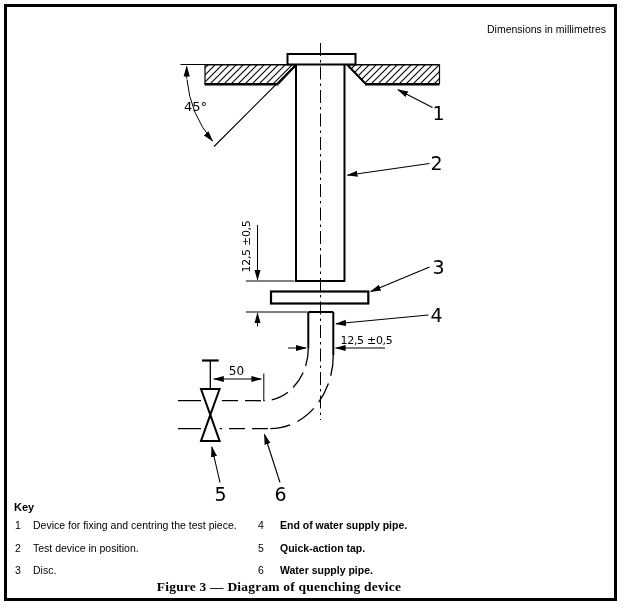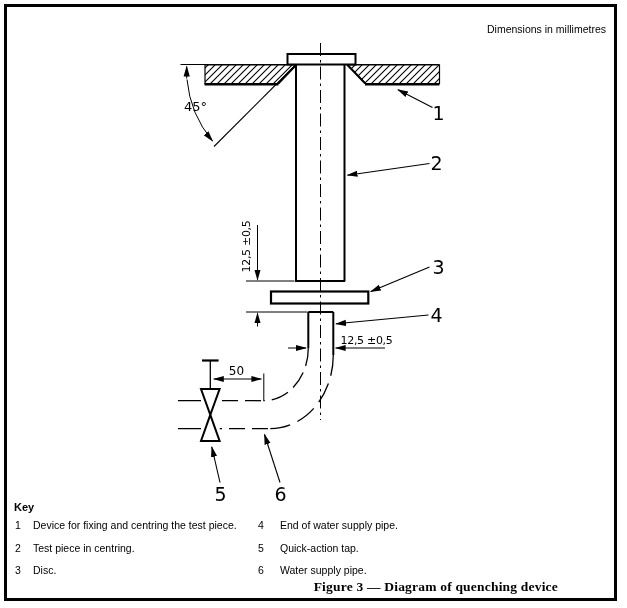--- a/index.html
+++ b/index.html
@@ -19,24 +19,24 @@
   .callout{font-family:"DejaVu Sans",sans-serif;font-size:19px;}
   .notetxt{font-family:"Liberation Sans",sans-serif;font-size:10.5px;}
   .key-title{
     position:absolute;left:14px;top:501px;font-size:11px;font-weight:bold;text-align:right;
   }
   .key-item{position:absolute;font-size:10.5px;white-space:nowrap;}
   .key-item .num{position:absolute;left:0;top:0;}
   .key-item .lbl{position:absolute;left:18px;top:0;text-align:right;}
   .ki-l{left:15px;width:240px;}
   .ki-r{left:258px;width:220px;}
-  .ki-r .lbl{left:22px;}
+  .ki-r .lbl{left:22px;font-weight:bold;}
   .row1{top:519px;} .row2{top:541.5px;} .row3{top:564px;}
   .caption{
-    position:absolute;top:579px;left:0;width:558px;text-align:right;
+    position:absolute;top:579px;left:0;width:558px;text-align:center;
     font-family:"Liberation Serif",serif;font-weight:bold;font-size:13.5px;
     letter-spacing:0.2px;
   }
 </style>
 </head>
 <body>
 
 <div class="page">
   <div class="frame"></div>
 
@@ -131,21 +131,21 @@
   </svg>
 
   <div class="key-title">Key</div>
 
   <div class="key-item ki-l row1">
     <span class="num">1</span>
     <span class="lbl">Device for fixing and centring the test piece.</span>
   </div>
   <div class="key-item ki-l row2">
     <span class="num">2</span>
-    <span class="lbl">Test piece in centring.</span>
+    <span class="lbl">Test device in position.</span>
   </div>
   <div class="key-item ki-l row3">
     <span class="num">3</span>
     <span class="lbl">Disc.</span>
   </div>
   <div class="key-item ki-r row1">
     <span class="num">4</span>
     <span class="lbl">End of water supply pipe.</span>
   </div>
   <div class="key-item ki-r row2">

